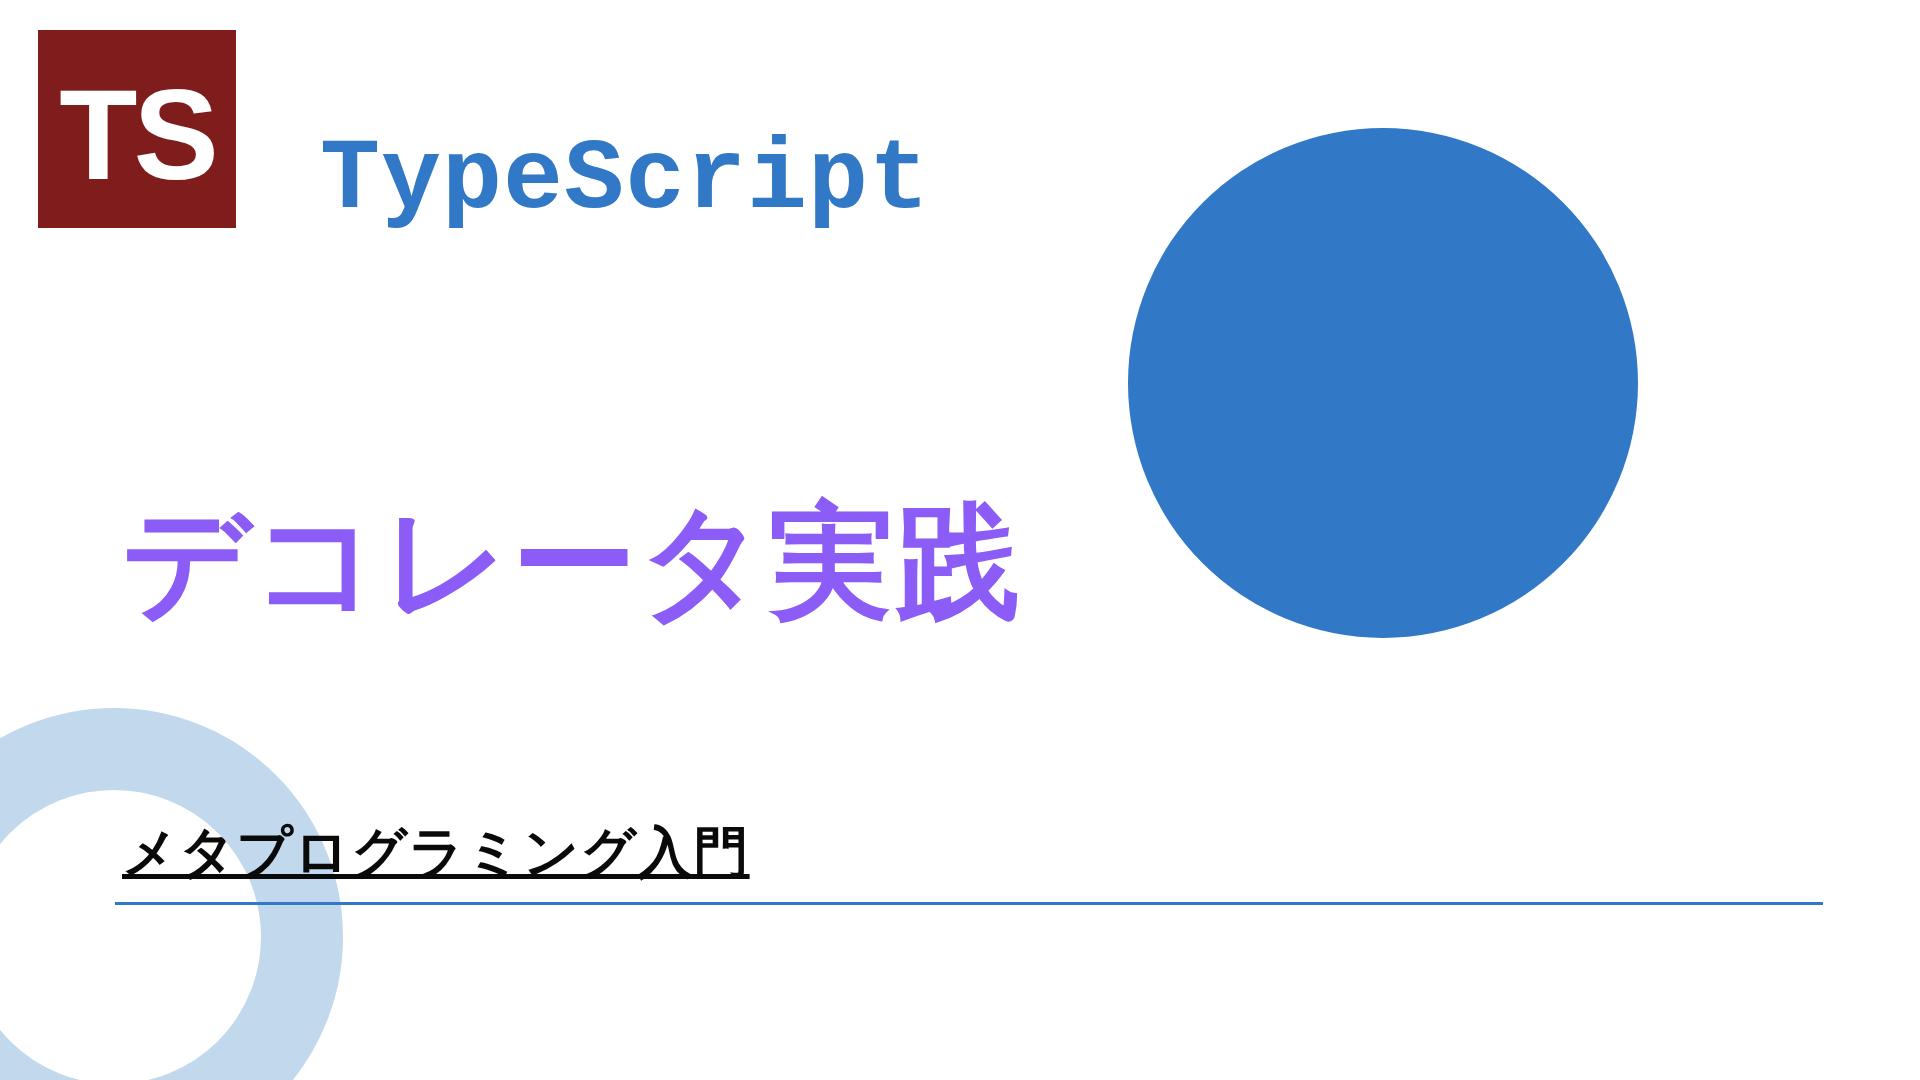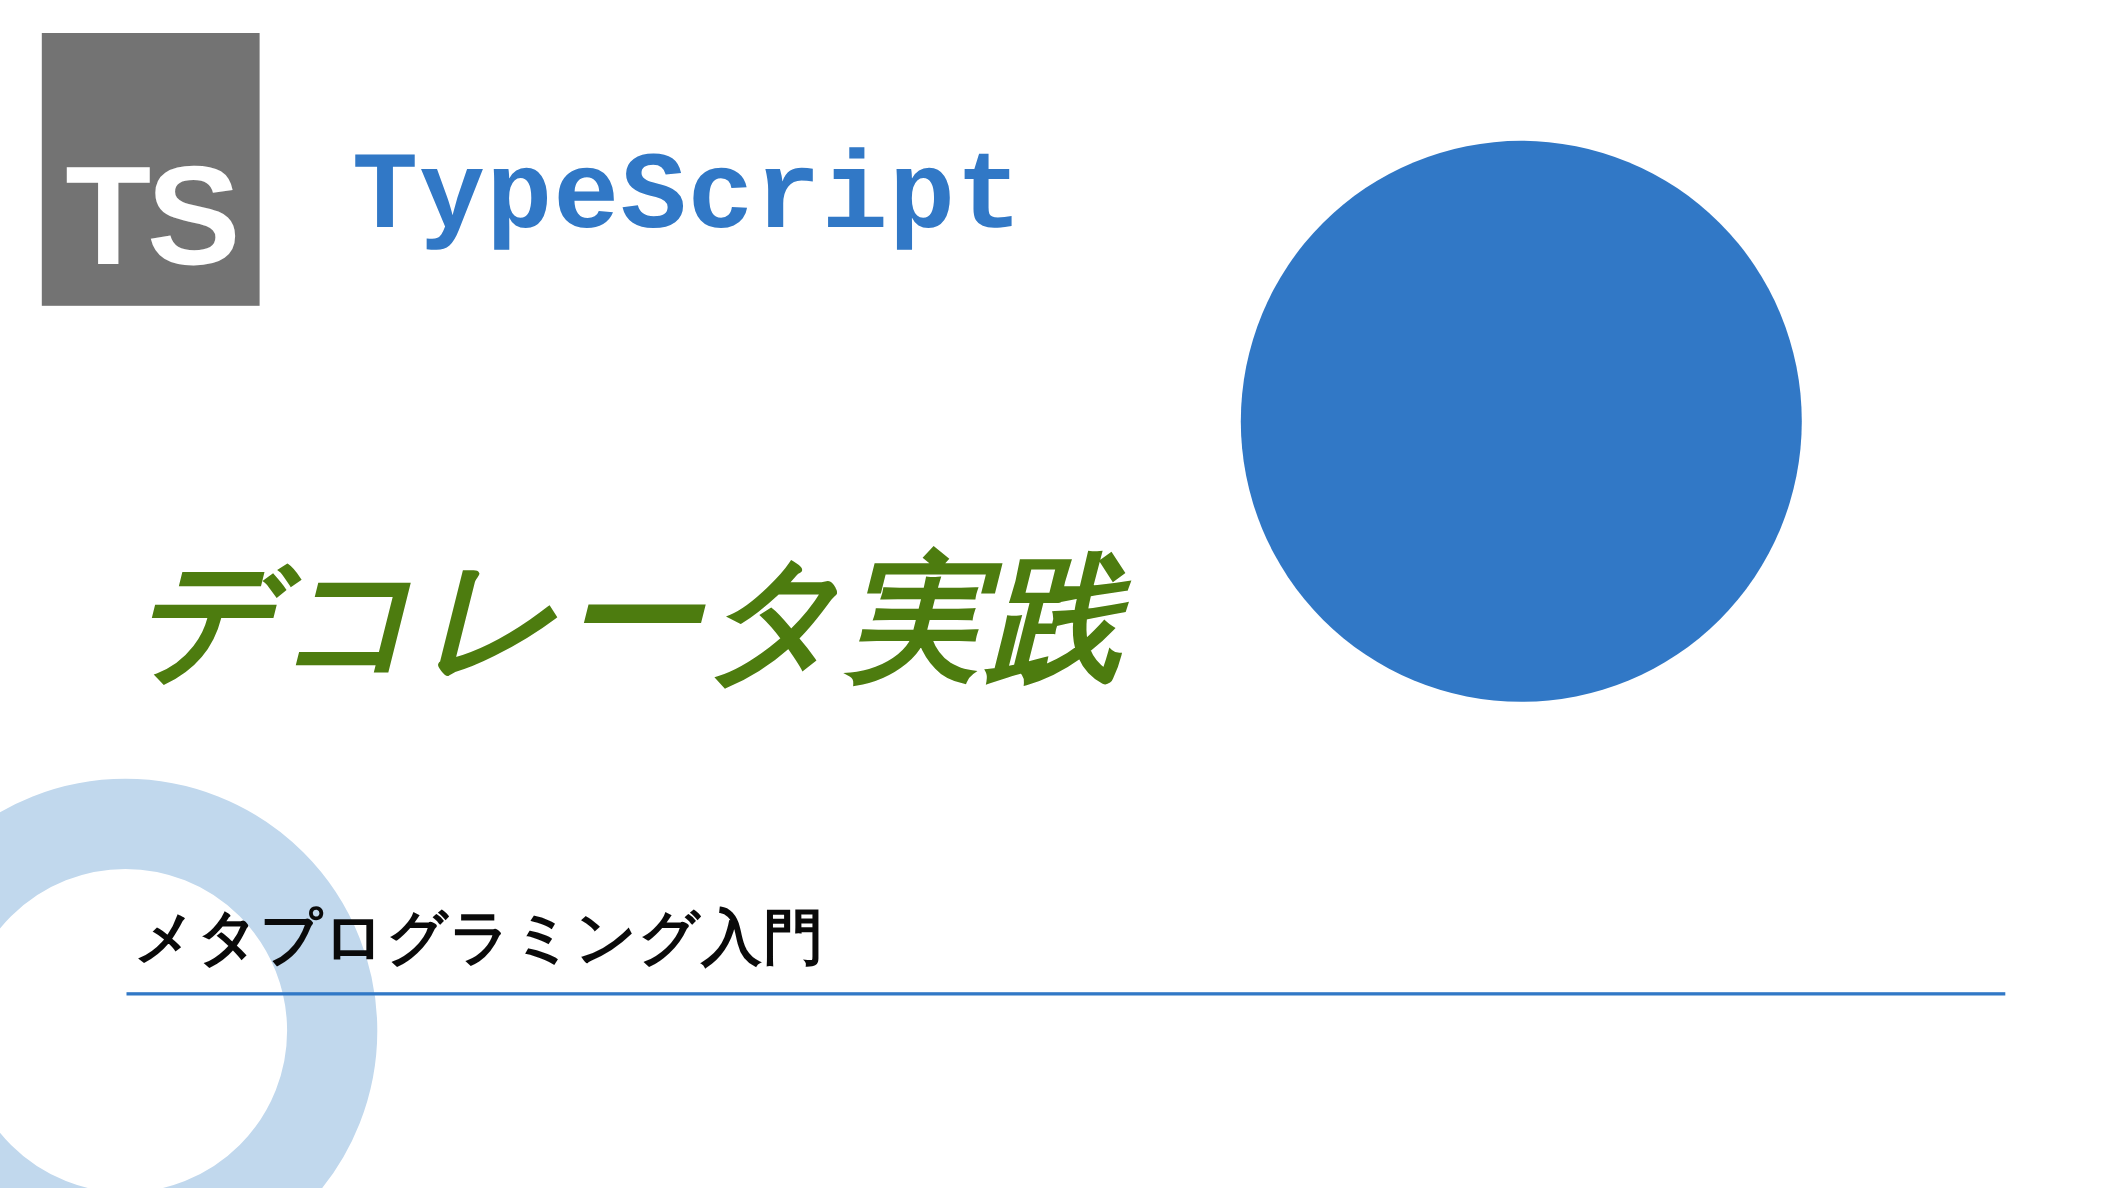--- a/index.html
+++ b/index.html
@@ -15,26 +15,26 @@
       position: relative;
       overflow: hidden;
       font-family: "Hiragino Kaku Gothic ProN", "Yu Gothic", "Meiryo", sans-serif;
     }
 
     .ts-logo {
       position: absolute;
       top: 30px;
       left: 38px;
       width: 198px;
-      height: 248px;
-      background: #737373;
+      height: 198px;
+      background: #7f1d1d;
       display: flex;
       align-items: flex-end;
       justify-content: center;
-      padding-bottom: 8px;
+      padding-bottom: 20px;
     }
 
     .ts-logo-text {
       color: #ffffff;
       font-size: 128px;
       font-weight: 700;
       letter-spacing: -4px;
       font-family: Arial, Helvetica, sans-serif;
     }
 
@@ -47,35 +47,35 @@
       font-weight: 600;
       font-family: "Consolas", "Menlo", "Courier New", monospace;
       letter-spacing: 1px;
       margin-top: 16px;
     }
 
     .main-title {
       position: absolute;
       top: 480px;
       left: 122px;
-      color: #4d7c0f;
+      color: #8b5cf6;
       font-size: 125px;
       font-weight: 900;
       letter-spacing: 2px;
-      font-style: italic;
     }
 
     .subtitle {
       position: absolute;
       top: 816px;
       left: 122px;
       color: #0a0a0a;
       font-size: 55px;
       font-weight: 700;
       letter-spacing: 1px;
+      text-decoration: underline;
     }
 
     .divider {
       position: absolute;
       top: 902px;
       left: 115px;
       width: 1708px;
       height: 3px;
       background: #3178c6;
     }

